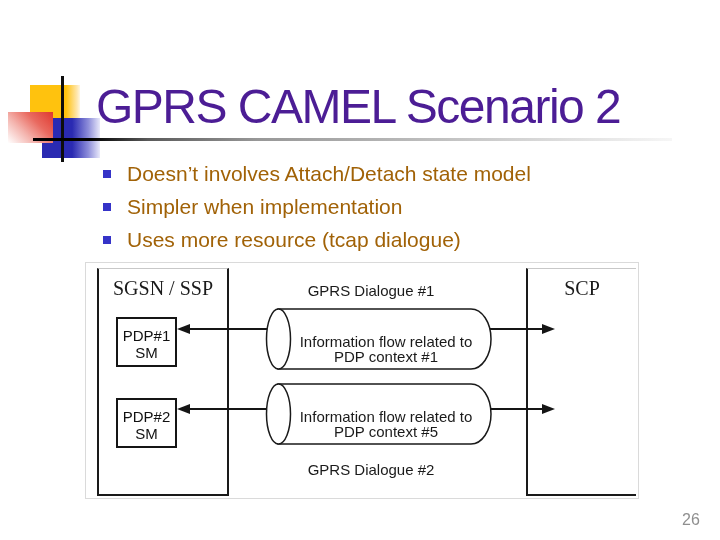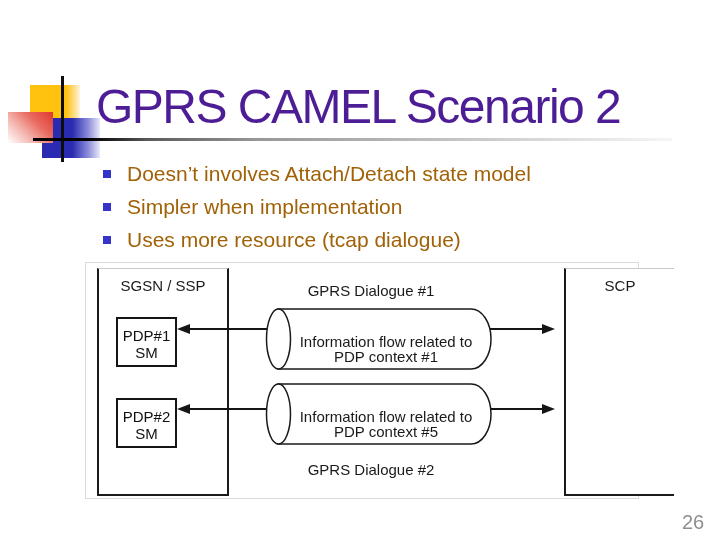--- a/index.html
+++ b/index.html
@@ -26,22 +26,22 @@
   .bullets li{display:flex;align-items:flex-start;margin:0 0 9px 0;
     font-size:21px;line-height:24px;color:#a16207;white-space:nowrap;}
   .bsq{flex:0 0 auto;width:8px;height:8px;background:#3533c8;margin:8px 16px 0 0;}
   
   .panel{position:absolute;left:85px;top:262px;width:552px;height:235px;
     background:#fff;border:1px solid #dadada;}
   .tallbox{position:absolute;box-sizing:border-box;background:#fff;}
   .sgsn-box{left:11px;top:5px;width:132px;height:228px;
     border:2px solid #1a1a1a;border-top:1px solid #c8c8c8;}
   .scp-box{left:440px;top:5px;width:110px;height:228px;
-    border-left:2px solid #1a1a1a;border-bottom:2px solid #1a1a1a;border-top:1px solid #c8c8c8;margin-left:38px;}
-  .collabel{padding-top:8px;text-align:center;font-size:15px;color:#1a1a1a;white-space:nowrap;}
+    border-left:2px solid #1a1a1a;border-bottom:2px solid #1a1a1a;border-top:1px solid #c8c8c8;}
+  .collabel{padding-top:8px;text-align:center;font-size:20px;color:#1a1a1a;white-space:nowrap;font-family:Liberation Serif, serif;}
   
   .arrow{position:absolute;height:10px;}
   .arrow .line{position:absolute;left:8px;right:8px;top:4px;height:2px;background:#151515;}
   .arrow .hd{position:absolute;top:0;width:0;height:0;border-top:5px solid transparent;border-bottom:5px solid transparent;}
   .arrow .hd-l{left:0;border-right:13px solid #151515;}
   .arrow .hd-r{right:0;border-left:13px solid #151515;}
   .arrow1{left:91px;top:61px;width:378px;}
   .arrow2{left:91px;top:141px;width:378px;}
   
   .pdpbox{position:absolute;box-sizing:border-box;width:61px;height:50px;background:#fff;
@@ -55,21 +55,21 @@
   .cyl2{left:179px;top:120px;}
   .cyltext{position:absolute;left:200px;width:200px;text-align:center;
     font-size:15px;line-height:15px;color:#1a1a1a;white-space:nowrap;}
   .ct1{top:71px;}
   .ct2{top:146px;}
   .dlglabel{position:absolute;left:185px;width:200px;text-align:center;
     font-size:15px;color:#1a1a1a;white-space:nowrap;}
   .d1{top:19px;}
   .d2{top:198px;}
   
-  .pagenum{position:absolute;left:682px;top:511px;font-size:20px;color:#8f8f8f;}
+  .pagenum{position:absolute;left:682px;top:511px;font-size:16px;color:#8f8f8f;}
 </style>
 </head>
 <body>
 
 <div class="slide">
 
   <div class="logo-yellow"></div>
   <div class="logo-blue"></div>
   <div class="logo-pink"></div>
   <div class="logo-vline"></div>

